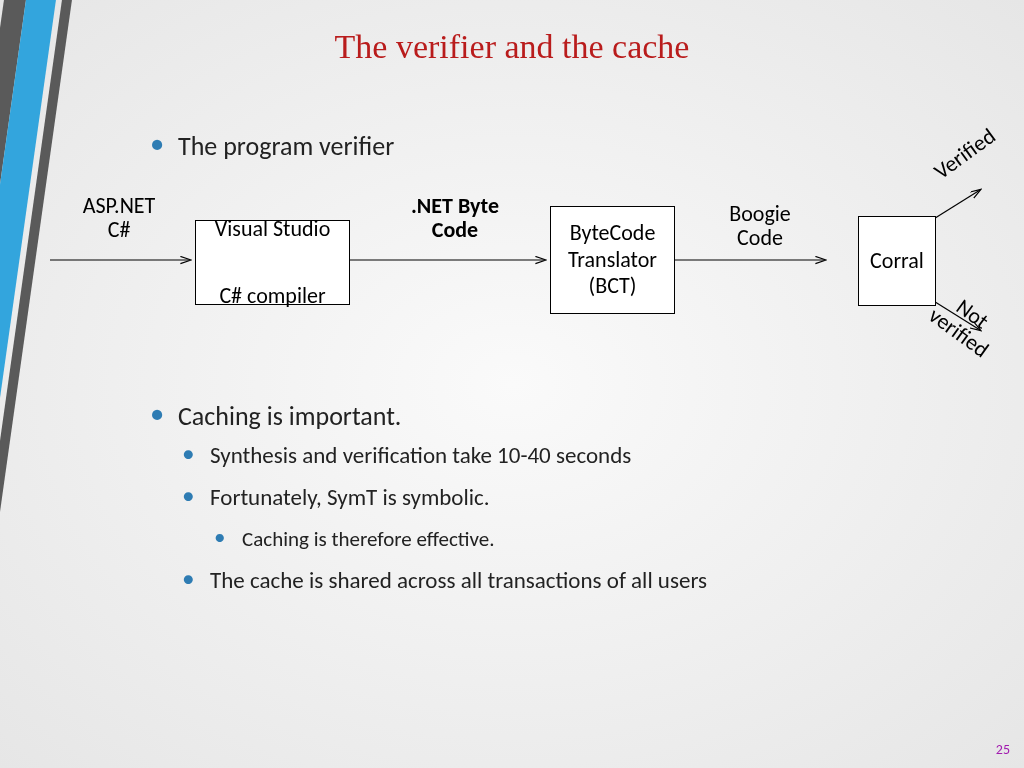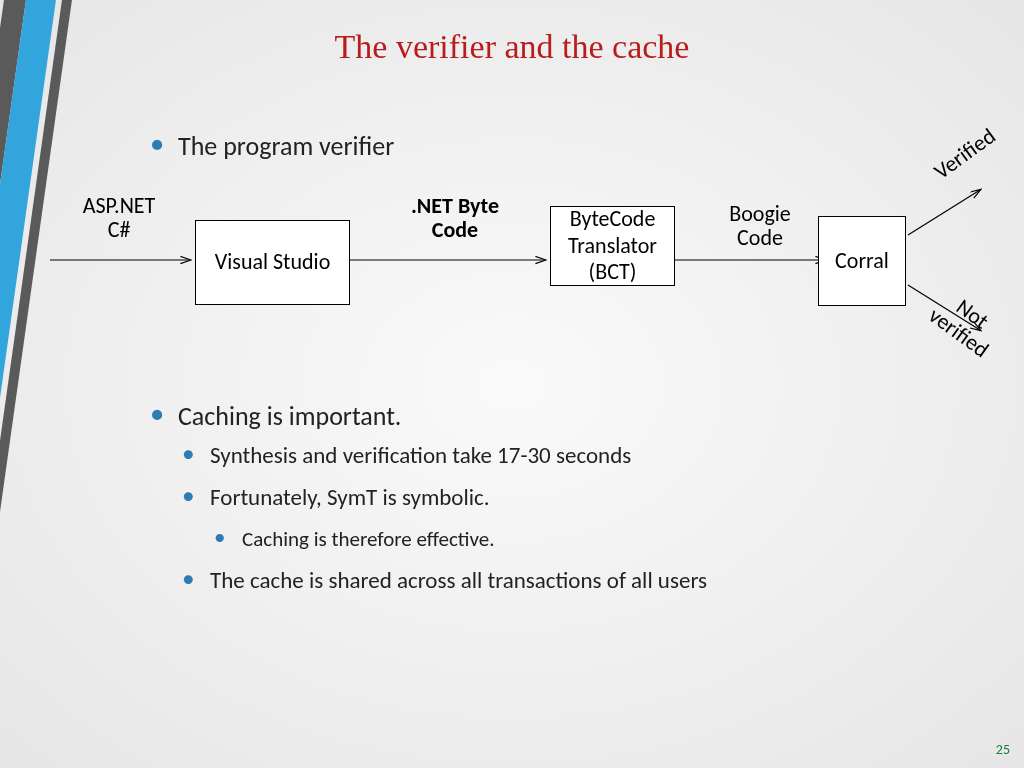--- a/index.html
+++ b/index.html
@@ -107,21 +107,21 @@
   svg.arrows {
     position: absolute;
     left: 0; top: 0;
     width: 100%; height: 100%;
     overflow: visible;
   }
 
   .pagenum {
     position: absolute;
     right: 14px; bottom: 10px;
-    font-size: 14px; color: #15803d;
+    font-size: 14px; color: #a21caf;
   }
 </style>
 </head>
 <body>
 
 <div class="stripe grey1"></div>
 <div class="stripe blue"></div>
 <div class="stripe grey2"></div>
 <div class="stripeB grey2"></div>
 <div class="stripeB blue"></div>
@@ -155,53 +155,54 @@
     <line x1="858" y1="115" x2="930" y2="160" stroke="#000" stroke-width="1.2" marker-end="url(#ah)"></line>
   </svg>
 
   <div class="dlabel" style="left:14px; top:24px; width:110px;">
     <span>ASP.NET</span><br>
     <span>C#</span>
   </div>
 
   <div class="dbox" style="left:145px; top:50px; width:155px; height:85px;gap:41px;">
     <span>Visual Studio</span>
+    <span>C# compiler</span>
   </div>
 
   <div class="dlabel" style="left:340px; top:24px; width:130px;font-weight:bold;">
     <span>.NET Byte</span><br>
     <span>Code</span>
   </div>
 
-  <div class="dbox" style="left:500px; top:36px; width:125px; height:80px;">
+  <div class="dbox" style="left:500px; top:36px; width:125px; height:108px;">
     <span>ByteCode</span>
     <span>Translator</span>
     <span>(BCT)</span>
   </div>
 
   <div class="dlabel" style="left:660px; top:24px; width:100px;margin-top:8px;">
     <span>Boogie</span><br>
     <span>Code</span>
   </div>
 
-  <div class="dbox" style="left:768px; top:46px; width:88px; height:90px;">
+  <div class="dbox" style="left:808px; top:46px; width:78px; height:90px;">
     <span>Corral</span>
   </div>
 
   <div class="out-label" style="left:880px; top:-30px; transform: rotate(-36deg);">Verified</div>
   <div class="out-label" style="left:882px; top:130px; transform: rotate(36deg); text-align:center; line-height:1.05;">
     <span>Not</span><br>
     <span>verified</span>
   </div>
 
 </div>
 
 <div class="bottom-list">
   <ul>
     <li>Caching is important.</li>
-    <li class="lvl2">Synthesis and verification take 17-30 seconds</li>
+    <li class="lvl2">Synthesis and verification take 10-40 seconds</li>
     <li class="lvl2">Fortunately, SymT is symbolic.</li>
     <li class="lvl3">Caching is therefore effective.</li>
     <li class="lvl2">The cache is shared across all transactions of all users</li>
   </ul>
 </div>
 
 <div class="pagenum">25</div>
 
 </body></html>

